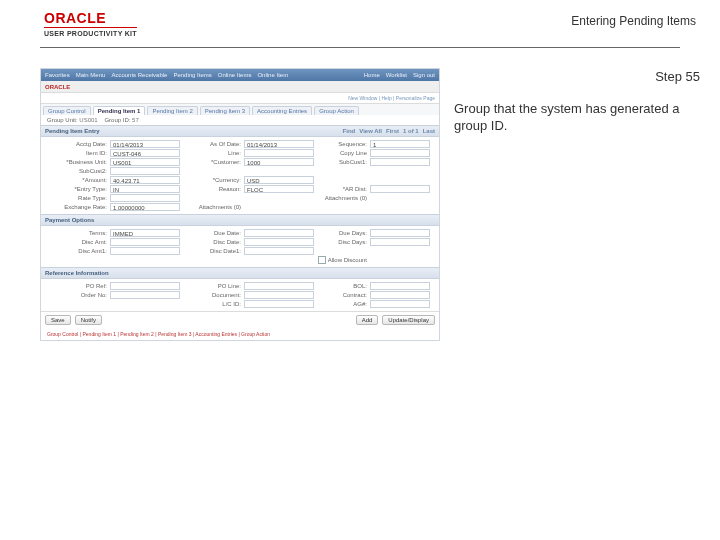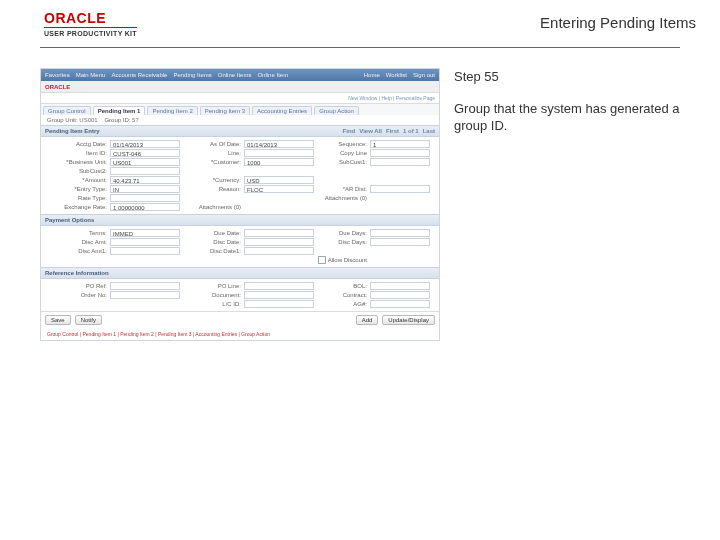--- a/index.html
+++ b/index.html
@@ -29,21 +29,21 @@
   .brand-sub {
     font-size: 7px;
     letter-spacing: 0.3px;
     margin-top: 1px;
     font-weight: 600;
     border-top: 1px solid #c00;
     padding-top: 2px;
   }
   .page-title {
     margin-left: auto;
-    font-size: 15px;
+    font-size: 12px;
     padding-top: 4px;
     padding-right: 4px;
     text-align: right;
   }
   hr.header-rule {
     border: none;
     border-top: 1px solid #666;
     margin: 6px 40px 0 40px;
   }
 
@@ -58,21 +58,21 @@
     border: 1px solid #cfd6dd;
     background: #fff;
     font-size: 6px;
     color: #444;
   }
   .instr {
     flex: 1;
     font-size: 13px;
     line-height: 1.35;
   }
-  .instr .step-label { margin-bottom: 14px; }
+  .instr .step-label { margin-bottom: 14px; text-align: right; }
 
   
   .mock .navbar {
     background: linear-gradient(#6f94bf,#4f77a6);
     color: #e8f0fa;
     height: 12px;
     padding: 1px 4px;
     display: flex;
     gap: 6px;
     align-items: center;

